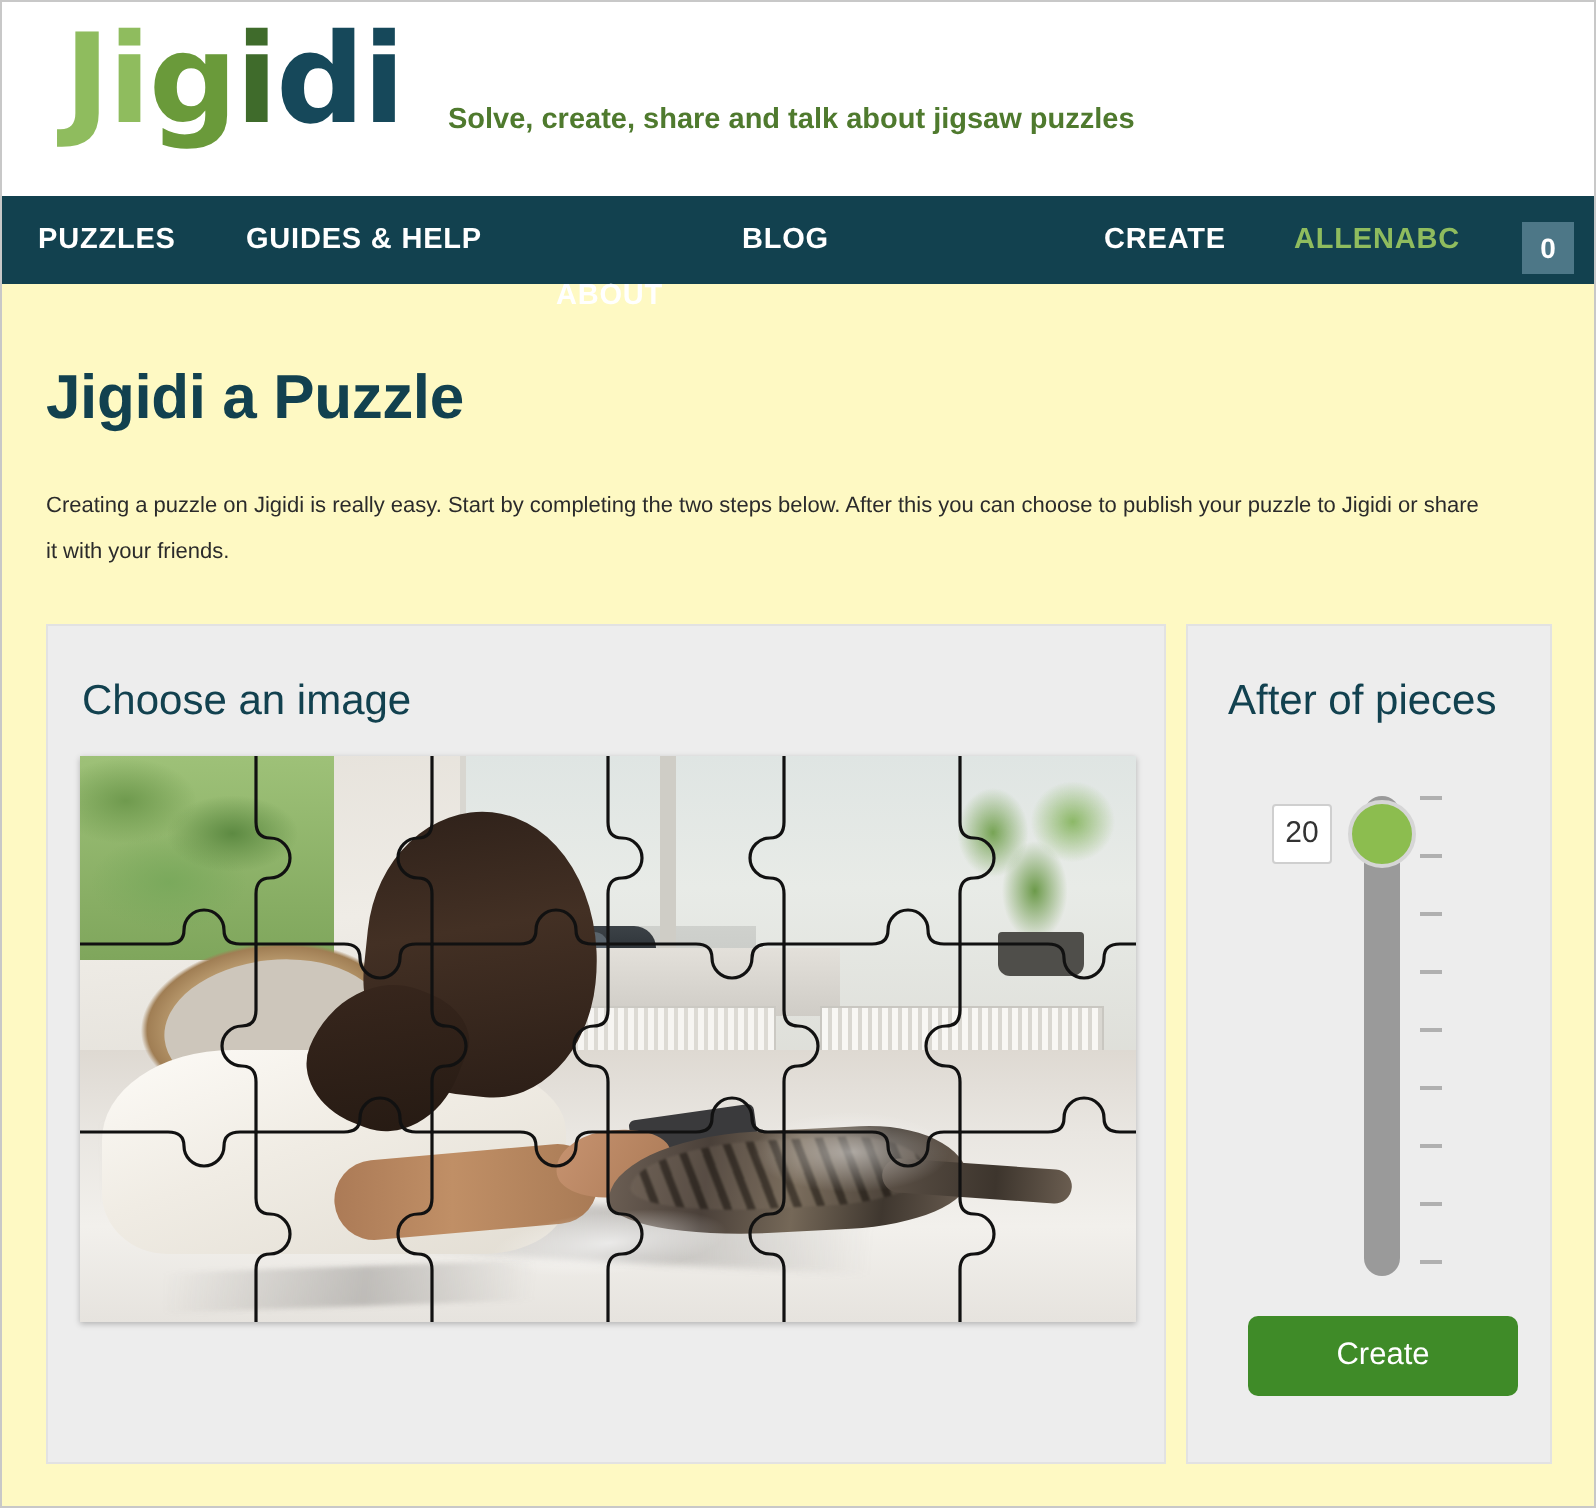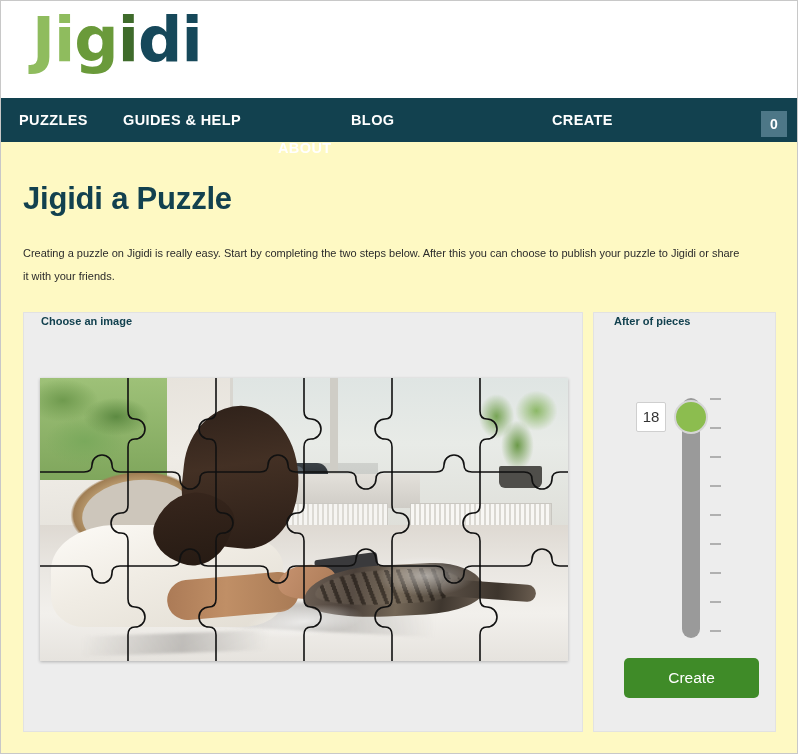--- a/index.html
+++ b/index.html
@@ -66,21 +66,21 @@
     font-weight: 700;
     letter-spacing: 0.4px;
     color: #ffffff;
     white-space: nowrap;
     cursor: pointer;
   }
   .nav-item.green { color: #8fbc5e; }
   .nav-0 { left: 18px; }
   .nav-1 { left: 122px; }
   .nav-2 { left: 277px; margin-top: 28px; }
-  .nav-3 { left: 350px; }
+  .nav-3 { left: 370px; }
   .nav-4 { left: 551px; }
   .nav-5 { left: 646px; }
   .nav-badge {
     position: absolute;
     left: 760px; top: 110px;
     width: 26px; height: 26px;
     background: #4d7787;
     color: #ffffff;
     font-size: 14px;
     font-weight: 700;
@@ -120,23 +120,23 @@
   .panel-left {
     left: 22px; top: 170px;
     width: 560px; height: 420px;
   }
   .panel-right {
     left: 592px; top: 170px;
     width: 183px; height: 420px;
   }
   .panel-title {
     position: absolute;
-    top: 2px;
-    font-size: 11px;
-    font-weight: 700;
+    top: 26px;
+    font-size: 21px;
+    font-weight: 400;
     color: #12414f;
     white-space: nowrap;
   }
   .panel-left .panel-title { left: 17px; }
   .panel-right .panel-title { left: 20px; }
 
   
   .puzzle-wrap {
     position: absolute;
     left: 16px; top: 65px;
@@ -358,28 +358,30 @@
 </style>
 </head>
 <body>
 
 <div id="page">
 
   <div class="header">
     <div class="logo">
       <span class="l1">J</span><span class="l2">i</span><span class="l3">g</span><span class="l4">i</span><span class="l5">d</span><span class="l6">i</span>
     </div>
+    <div class="tagline">Solve, create, share and talk about jigsaw puzzles</div>
   </div>
 
   <div class="nav">
     <div class="nav-item nav-1">GUIDES &amp; HELP</div>
     <div class="nav-item nav-0">PUZZLES</div>
     <div class="nav-item nav-2">ABOUT</div>
     <div class="nav-item nav-3">BLOG</div>
     <div class="nav-item nav-4">CREATE</div>
+    <div class="nav-item nav-5 green">ALLENABC</div>
   </div>
   <div class="nav-badge">0</div>
 
   <div class="main">
     <div class="page-title">Jigidi a Puzzle</div>
     <div class="intro">Creating a puzzle on Jigidi is really easy. Start by completing the two steps below. After this you can choose to publish your puzzle to Jigidi or share it with your friends.</div>
 
     <div class="panel panel-left">
       <div class="panel-title">Choose an image</div>
 
@@ -464,19 +466,19 @@
         <div class="tick" style="top:30px"></div>
         <div class="tick" style="top:59px"></div>
         <div class="tick" style="top:88px"></div>
         <div class="tick" style="top:117px"></div>
         <div class="tick" style="top:146px"></div>
         <div class="tick" style="top:175px"></div>
         <div class="tick" style="top:204px"></div>
         <div class="tick" style="top:233px"></div>
         <div class="tick" style="top:262px"></div>
         <div class="slider-thumb"></div>
-        <div class="slider-value">18</div>
+        <div class="slider-value">20</div>
       </div>
 
       <button class="create-btn">Create</button>
     </div>
   </div>
 </div>
 
 </body></html>

